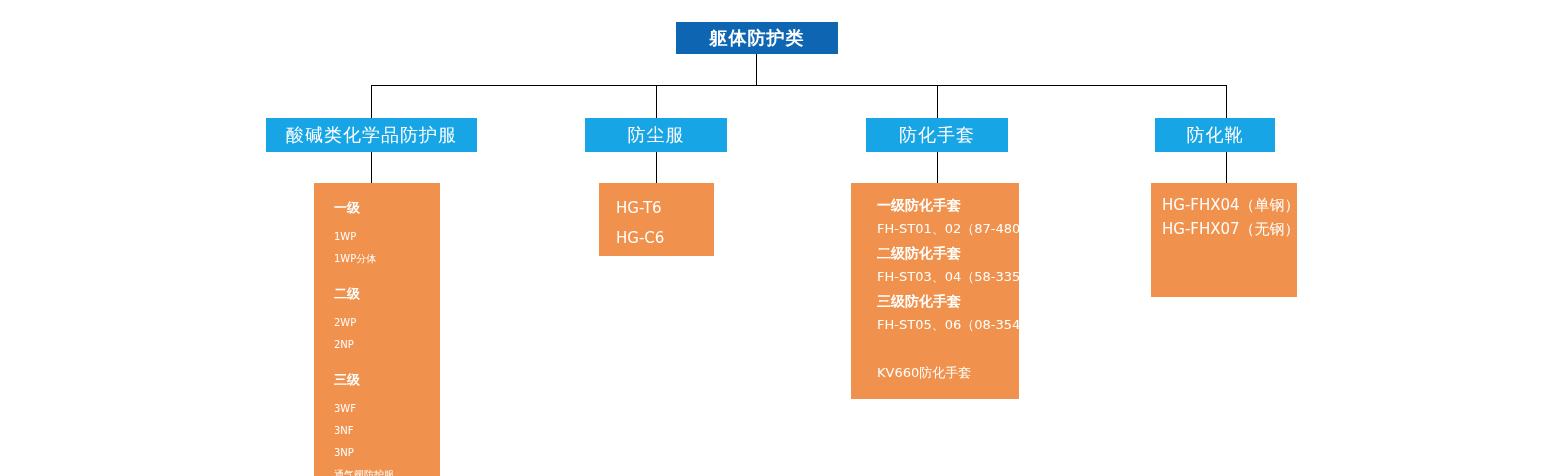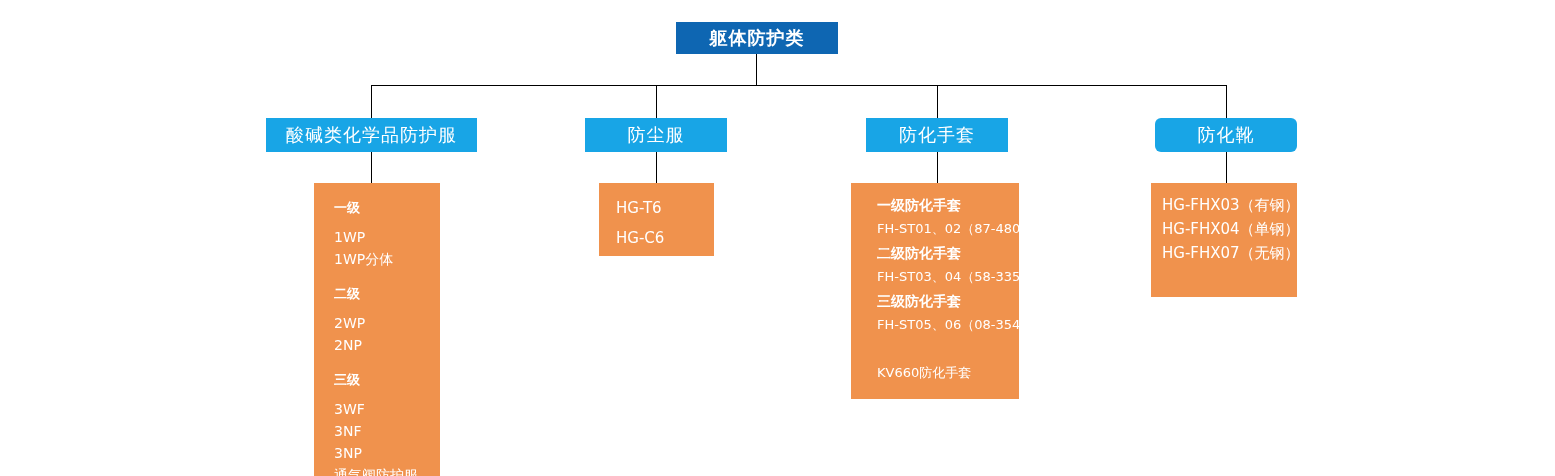--- a/index.html
+++ b/index.html
@@ -38,21 +38,21 @@
   }
   .cat-node {
     top: 118px; height: 34px;
     background: var(--c-cat);
     font-size: 18px; font-weight: 400;
     letter-spacing: 1px;
   }
   .cat-1 { left: 266px; width: 211px; }
   .cat-2 { left: 585px; width: 142px; }
   .cat-3 { left: 866px; width: 142px; }
-  .cat-4 { left: 1155px; width: 142px; border-radius: 6px; }
+  .cat-4 { left: 1155px; width: 120px; }
 
   .line { position: absolute; background: var(--c-line); }
   .l-stem   { left: 756px; top: 54px; width: 1px; height: 31px; }
   .l-horiz  { left: 371px; top: 85px; width: 856px; height: 1px; }
   .l-drop-1 { left: 371px;  top: 85px; width: 1px; height: 33px; }
   .l-drop-2 { left: 656px;  top: 85px; width: 1px; height: 33px; }
   .l-drop-3 { left: 937px;  top: 85px; width: 1px; height: 33px; }
   .l-drop-4 { left: 1226px; top: 85px; width: 1px; height: 33px; }
   .l-br-1 { left: 371px;  top: 152px; width: 1px; height: 31px; }
   .l-br-2 { left: 656px;  top: 152px; width: 1px; height: 31px; }
@@ -63,21 +63,21 @@
     position: absolute;
     top: 183px;
     background: var(--c-detail);
     color: var(--c-text);
   }
   .detail .entry { color: var(--c-text); white-space: nowrap; }
 
   .b1 { left: 314px; width: 126px; padding: 15px 8px 12px 20px; }
   .b1 .header { font-size: 13px; font-weight: 700; line-height: 20px; margin: 14px 0 8px; }
   .b1 .header:first-child { margin-top: 0; }
-  .b1 .item { font-size: 14px; line-height: 22px; font-weight: 400; }
+  .b1 .item { font-size: 10px; line-height: 22px; font-weight: 400; }
 
   .b2 { left: 599px; width: 115px; height: 73px; padding: 14px 8px 8px 17px; }
   .b2 .item { font-size: 15px; line-height: 22px; margin-bottom: 8px; }
 
   .b3 { left: 851px; width: 168px; height: 216px; padding: 10px 6px 10px 26px; }
   .b3 .header { font-size: 14px; font-weight: 700; line-height: 24px; }
   .b3 .item { font-size: 13px; line-height: 24px; font-weight: 400; }
   .b3 .spaced { margin-top: 24px; }
 
   .b4 { left: 1151px; width: 146px; height: 114px; padding: 10px 6px 10px 11px; }
@@ -126,18 +126,17 @@
   <div class="detail b3">
       <div class="entry header">一级防化手套</div>
       <div class="entry item">FH-ST01、02（87-480）</div>
       <div class="entry header">二级防化手套</div>
       <div class="entry item">FH-ST03、04（58-335）</div>
       <div class="entry header">三级防化手套</div>
       <div class="entry item">FH-ST05、06（08-354）</div>
       <div class="entry item spaced">KV660防化手套</div>
     </div>
   <div class="detail b4">
-      <div class="entry item">HG-FHX03（有钢）</div>
       <div class="entry item">HG-FHX04（单钢）</div>
       <div class="entry item">HG-FHX07（无钢）</div>
     </div>
 
 </div>
 
 </body></html>

